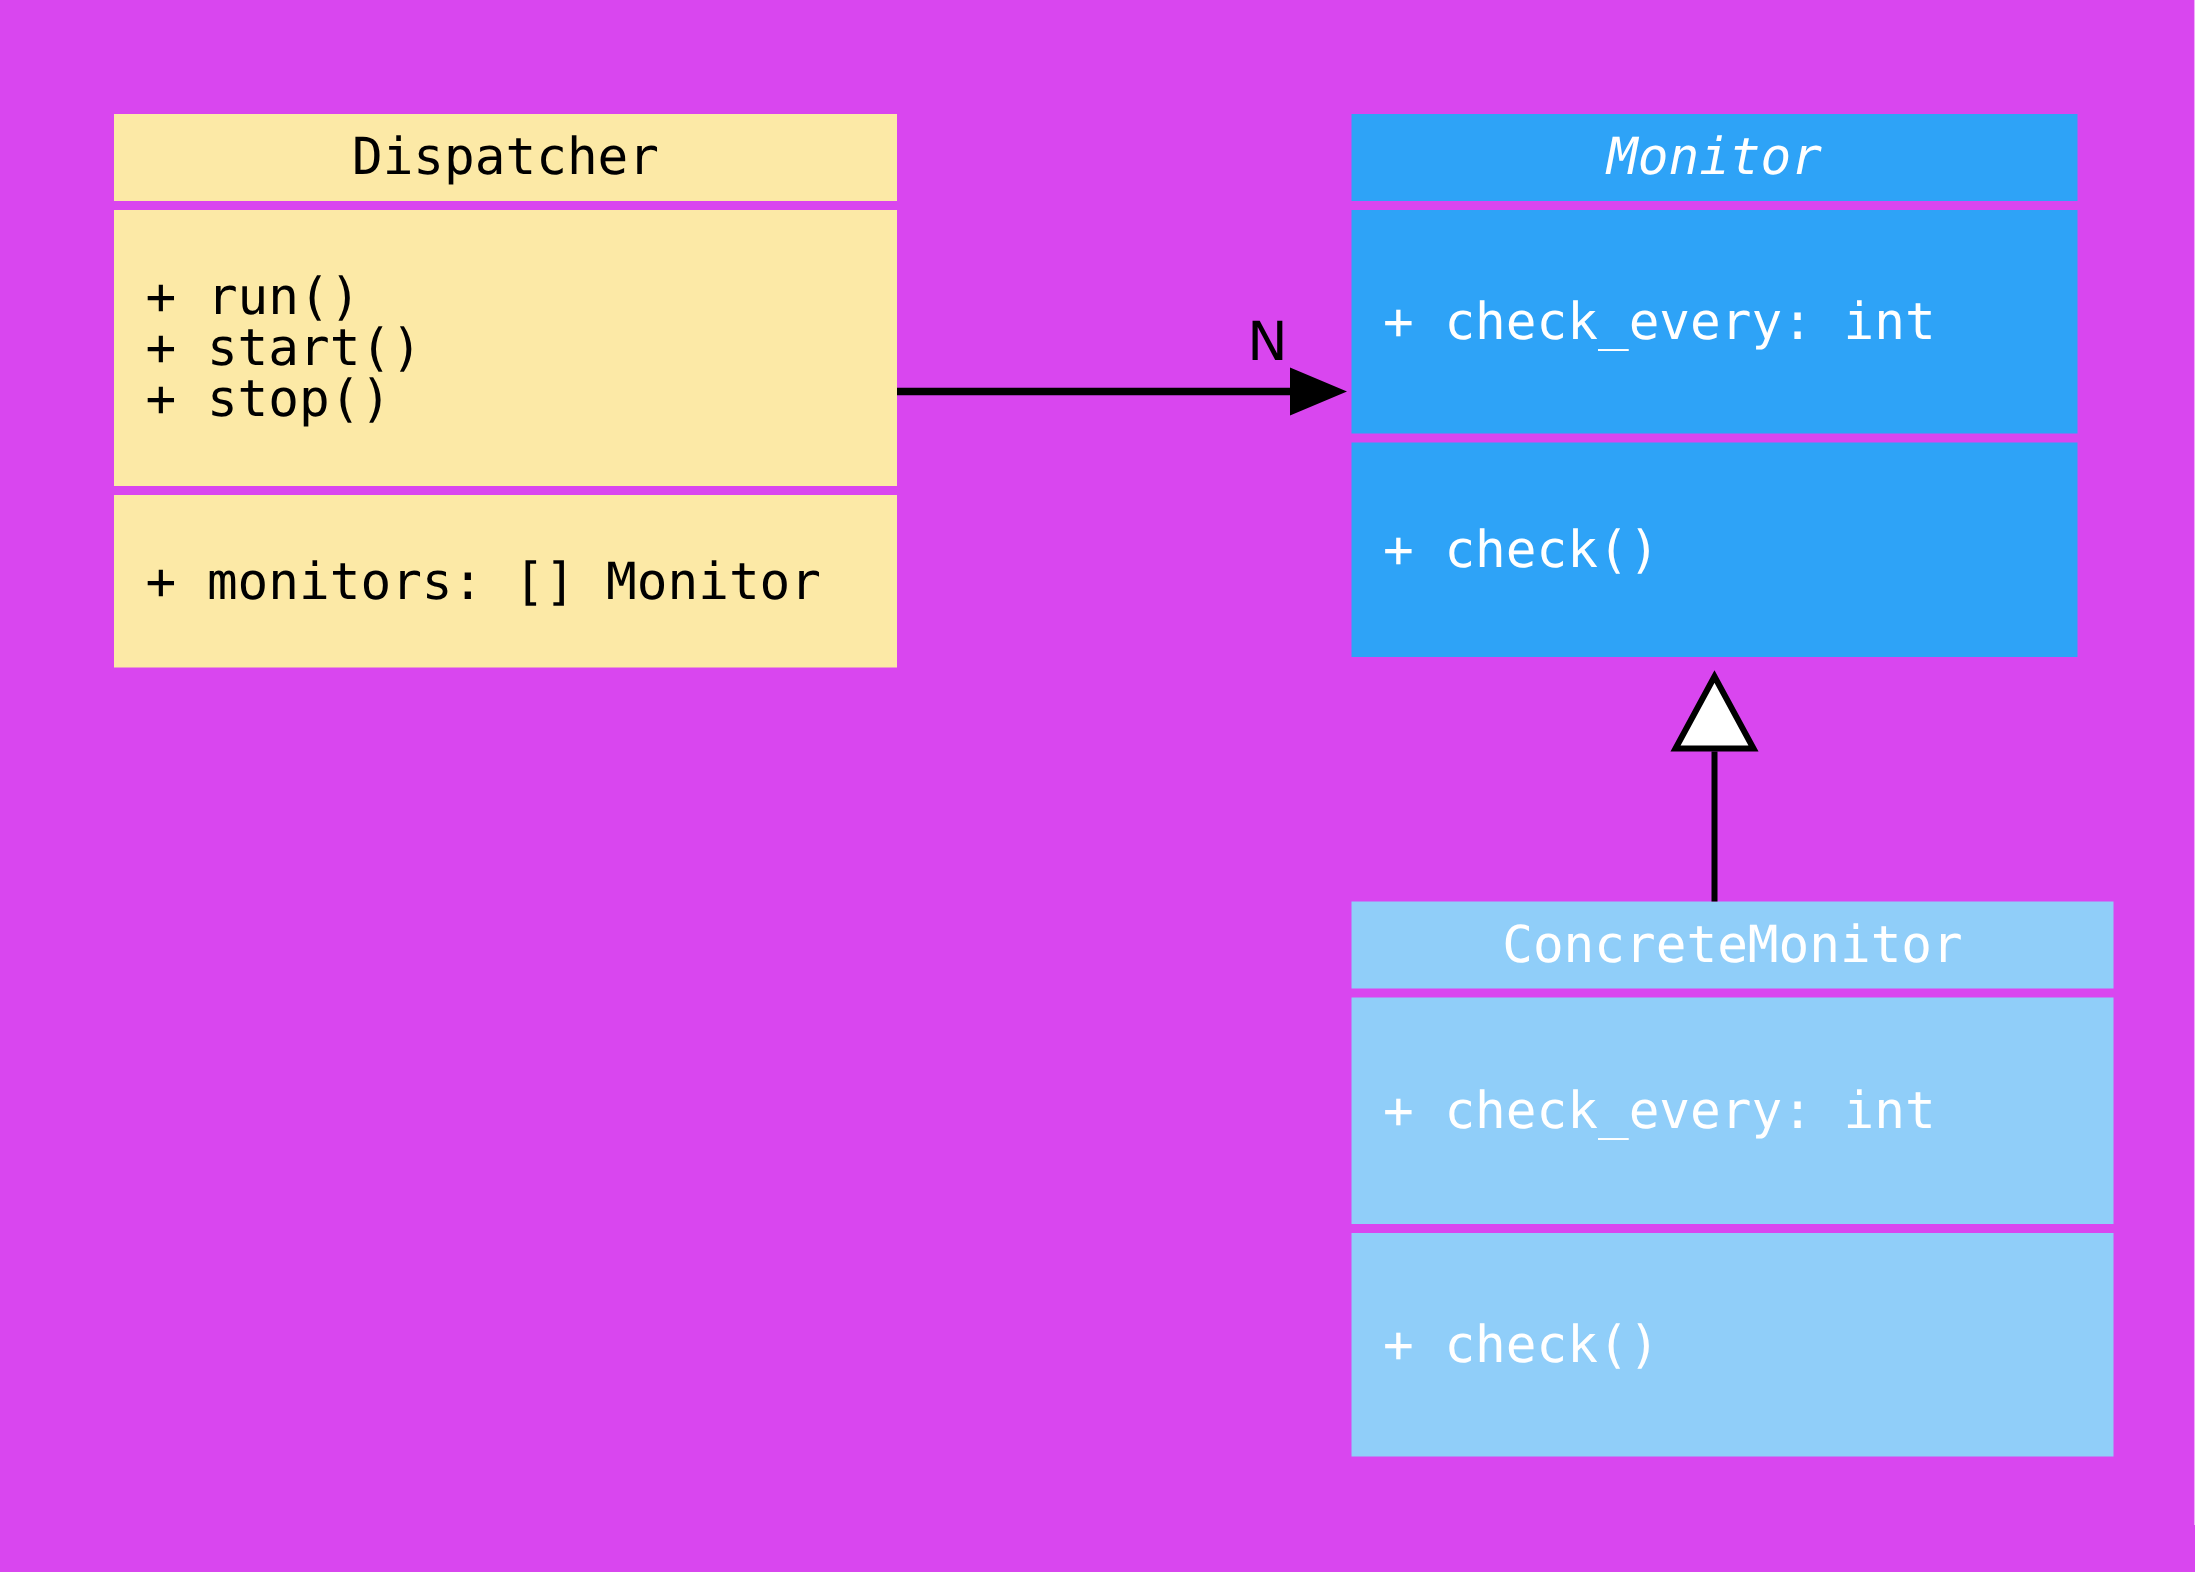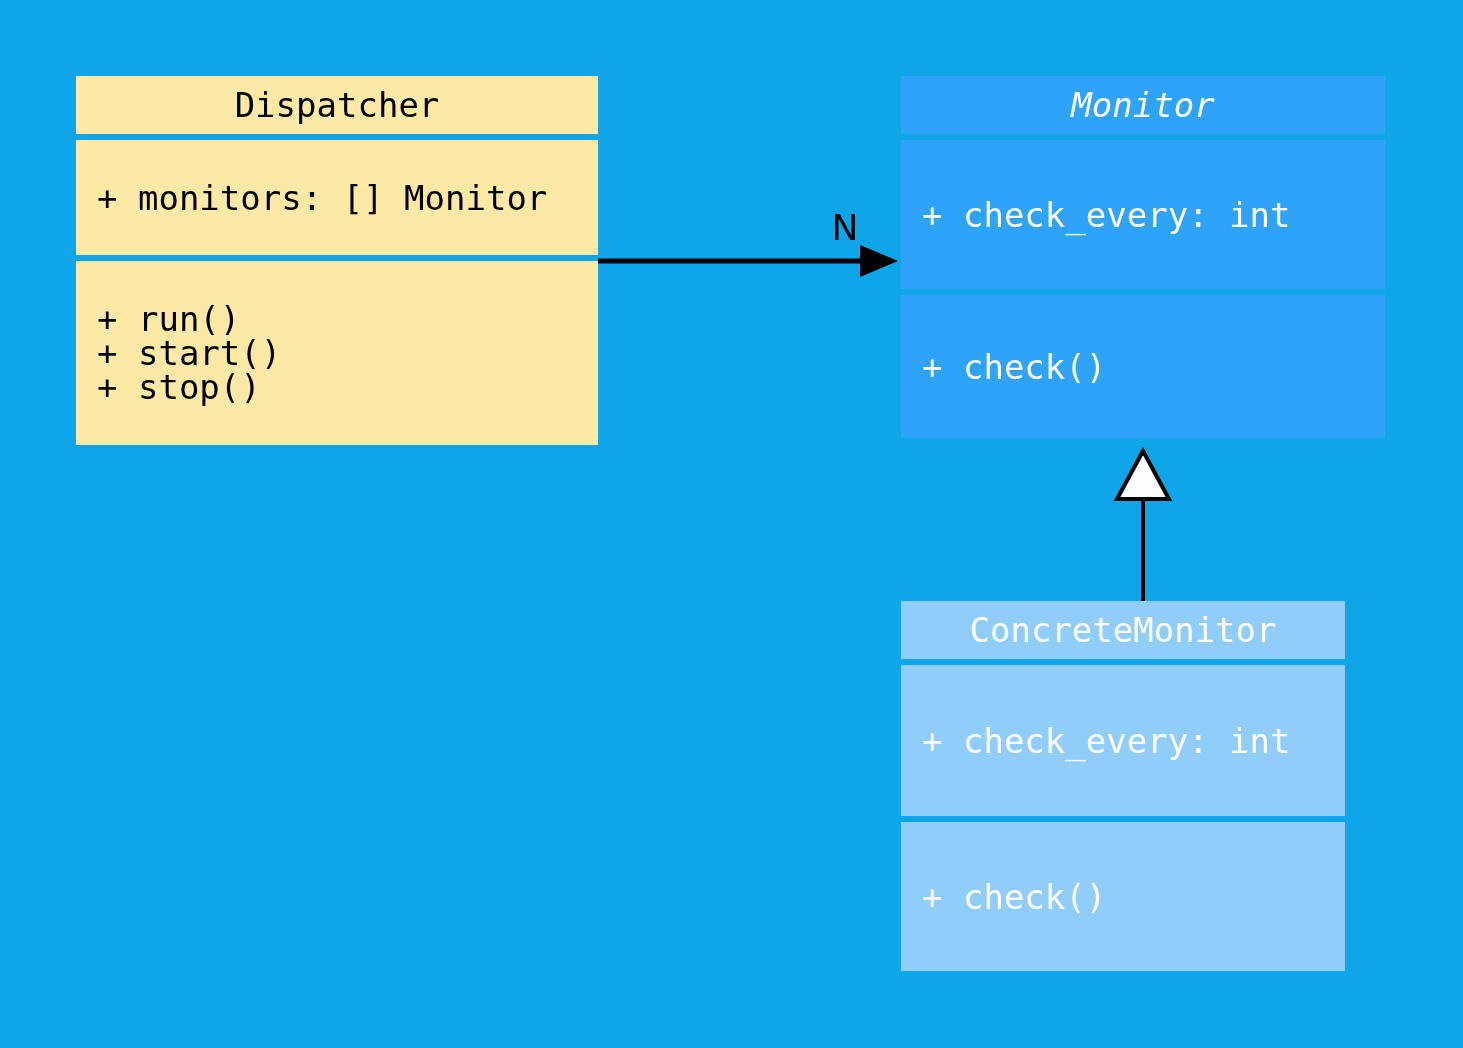--- a/index.html
+++ b/index.html
@@ -1,33 +1,33 @@
 <!DOCTYPE html>
 <html><head>
 <meta charset="utf-8">
 <style>
   * { margin: 0; padding: 0; box-sizing: border-box; }
   html, body { background: #ffffff; }
   #canvas {
     position: relative;
     width: 1463px;
     height: 1048px;
-    background: #0ea5e9;
+    background: #d946ef;
     overflow: hidden;
     font-family: "DejaVu Sans Mono", "Liberation Mono", monospace;
   }
   .uml-class {
     position: absolute;
     display: flex;
     flex-direction: column;
     row-gap: 6px;
   }
   #cls-dispatcher { left: 76px;  top: 76px;  width: 522px; height: 369px; }
   #cls-monitor    { left: 901px; top: 76px;  width: 484px; height: 362px; }
-  #cls-concrete   { left: 901px; top: 601px; width: 444px; height: 370px; }
+  #cls-concrete   { left: 901px; top: 601px; width: 508px; height: 370px; }
 
   .cls-title {
     height: 58px;
     flex: 0 0 58px;
     display: flex;
     align-items: center;
     justify-content: center;
     font-size: 34px;
     letter-spacing: 0;
   }
@@ -61,27 +61,27 @@
     font-size: 36px;
   }
 </style>
 </head>
 <body>
 
 <div id="canvas">
 
   <div class="uml-class" id="cls-dispatcher">
     <div class="cls-title" style="background: rgb(252, 233, 166); color: rgb(0, 0, 0);">Dispatcher</div>
-    <div class="cls-section cls-attrs" style="background: rgb(252, 233, 166); color: rgb(0, 0, 0);">
-      <div class="cls-line">+ monitors: [] Monitor</div>
-    </div>
     <div class="cls-section cls-methods" style="background: rgb(252, 233, 166); color: rgb(0, 0, 0);">
       <div class="cls-line">+ run()</div>
       <div class="cls-line">+ start()</div>
       <div class="cls-line">+ stop()</div>
+    </div>
+    <div class="cls-section cls-attrs" style="background: rgb(252, 233, 166); color: rgb(0, 0, 0);">
+      <div class="cls-line">+ monitors: [] Monitor</div>
     </div>
   </div>
 
   <div class="uml-class" id="cls-monitor">
     <div class="cls-title italic" style="background: rgb(46, 163, 247); color: rgb(255, 255, 255);">Monitor</div>
     <div class="cls-section cls-attrs" style="background: rgb(46, 163, 247); color: rgb(255, 255, 255);">
       <div class="cls-line">+ check_every: int</div>
     </div>
     <div class="cls-section cls-methods" style="background: rgb(46, 163, 247); color: rgb(255, 255, 255);">
       <div class="cls-line">+ check()</div>

